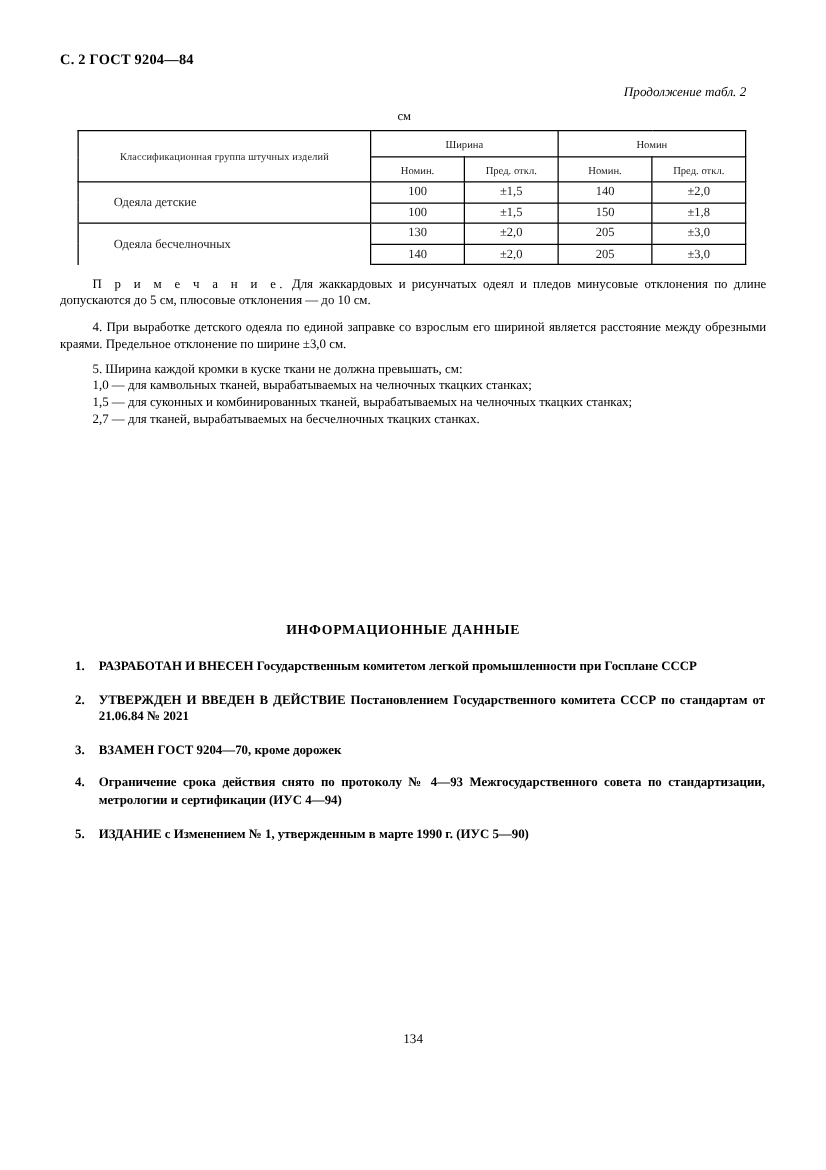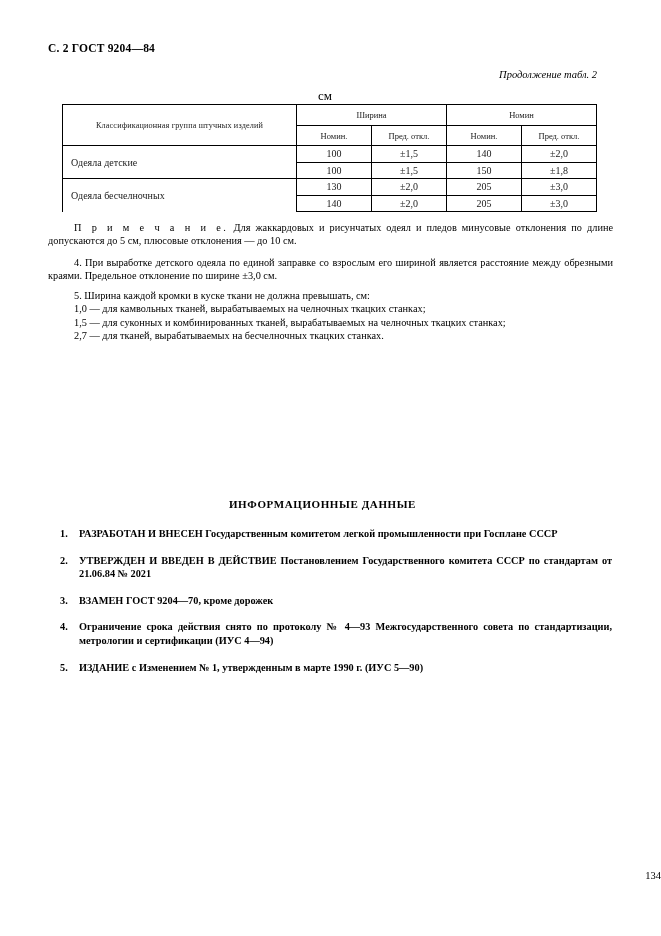--- a/index.html
+++ b/index.html
@@ -40,21 +40,21 @@
     top: 69px;
     font-size: 10.5px;
     font-style: italic;
     white-space: nowrap;
   }
 
   .unit-label {
     position: absolute;
     left: 318px;
     top: 88px;
-    font-size: 13px;
+    font-size: 10px;
     white-space: nowrap;
   }
 
   
   .data-table {
     position: absolute;
     left: 62px;
     top: 104px;
     width: 535px;
     border-collapse: collapse;
@@ -87,21 +87,21 @@
     height: 19px;
   }
   .num-col { width: 78.5px; }
 
   .data-table tbody td {
     height: 15.5px;
     font-size: 10px;
   }
   td.row-label {
     text-align: left;
-    padding-left: 8px;
+    padding-left: 28px;
     font-size: 10px;
   }
   td.no-bottom { border-bottom: 0; }
 
   
   .body-block {
     position: absolute;
     left: 48px;
     width: 565px;
     font-size: 10.3px;
@@ -149,22 +149,22 @@
     left: 0;
     top: 0;
   }
   .info-item .rest { font-weight: bold; }
 
   
   .folio {
     position: absolute;
     left: 0;
     right: 0;
-    top: 870px;
-    text-align: right;
+    top: 826px;
+    text-align: center;
     font-size: 10.5px;
   }
 </style>
 </head>
 <body>
 
 <div class="page">
 
   <div class="running-head">С. 2 ГОСТ 9204—84</div>
 

